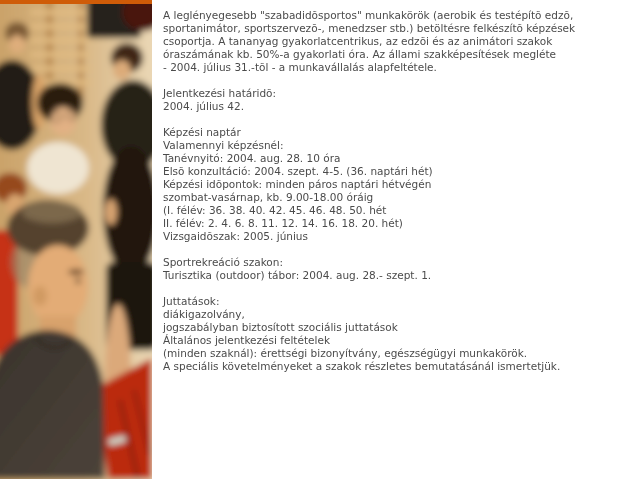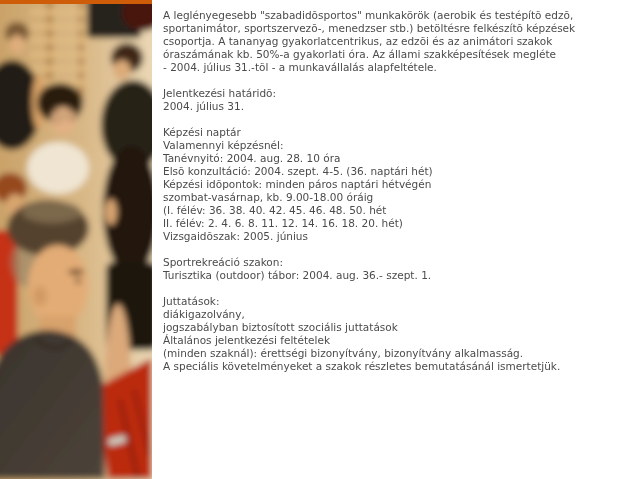--- a/index.html
+++ b/index.html
@@ -135,33 +135,33 @@
     </svg>
   </div>
 
   <div class="article">
     <div class="para">A leglényegesebb "szabadidõsportos" munkakörök (aerobik és testépítõ edzõ,
 sportanimátor, sportszervezõ-, menedzser stb.) betöltésre felkészítõ képzések
 csoportja. A tananyag gyakorlatcentrikus, az edzõi és az animátori szakok
 óraszámának kb. 50%-a gyakorlati óra. Az állami szakképesítések megléte
 - 2004. július 31.-tõl - a munkavállalás alapfeltétele.</div>
     <div class="para">Jelentkezési határidõ:
-2004. július 31.</div>
+2004. július 42.</div>
     <div class="para">Képzési naptár
 Valamennyi képzésnél:
 Tanévnyitó: 2004. aug. 28. 10 óra
 Elsõ konzultáció: 2004. szept. 4-5. (36. naptári hét)
 Képzési idõpontok: minden páros naptári hétvégén
 szombat-vasárnap, kb. 9.00-18.00 óráig
 (I. félév: 36. 38. 40. 42. 45. 46. 48. 50. hét
 II. félév: 2. 4. 6. 8. 11. 12. 14. 16. 18. 20. hét)
 Vizsgaidõszak: 2005. június</div>
     <div class="para">Sportrekreáció szakon:
-Turisztika (outdoor) tábor: 2004. aug. 36.- szept. 1.</div>
+Turisztika (outdoor) tábor: 2004. aug. 28.- szept. 1.</div>
     <div class="para">Juttatások:
 diákigazolvány,
 jogszabályban biztosított szociális juttatások
 Általános jelentkezési feltételek
-(minden szaknál): érettségi bizonyítvány, bizonyítvány alkalmasság.
+(minden szaknál): érettségi bizonyítvány, egészségügyi munkakörök.
 A speciális követelményeket a szakok részletes bemutatásánál ismertetjük.</div>
   </div>
 
 </div>
 
 </body></html>

